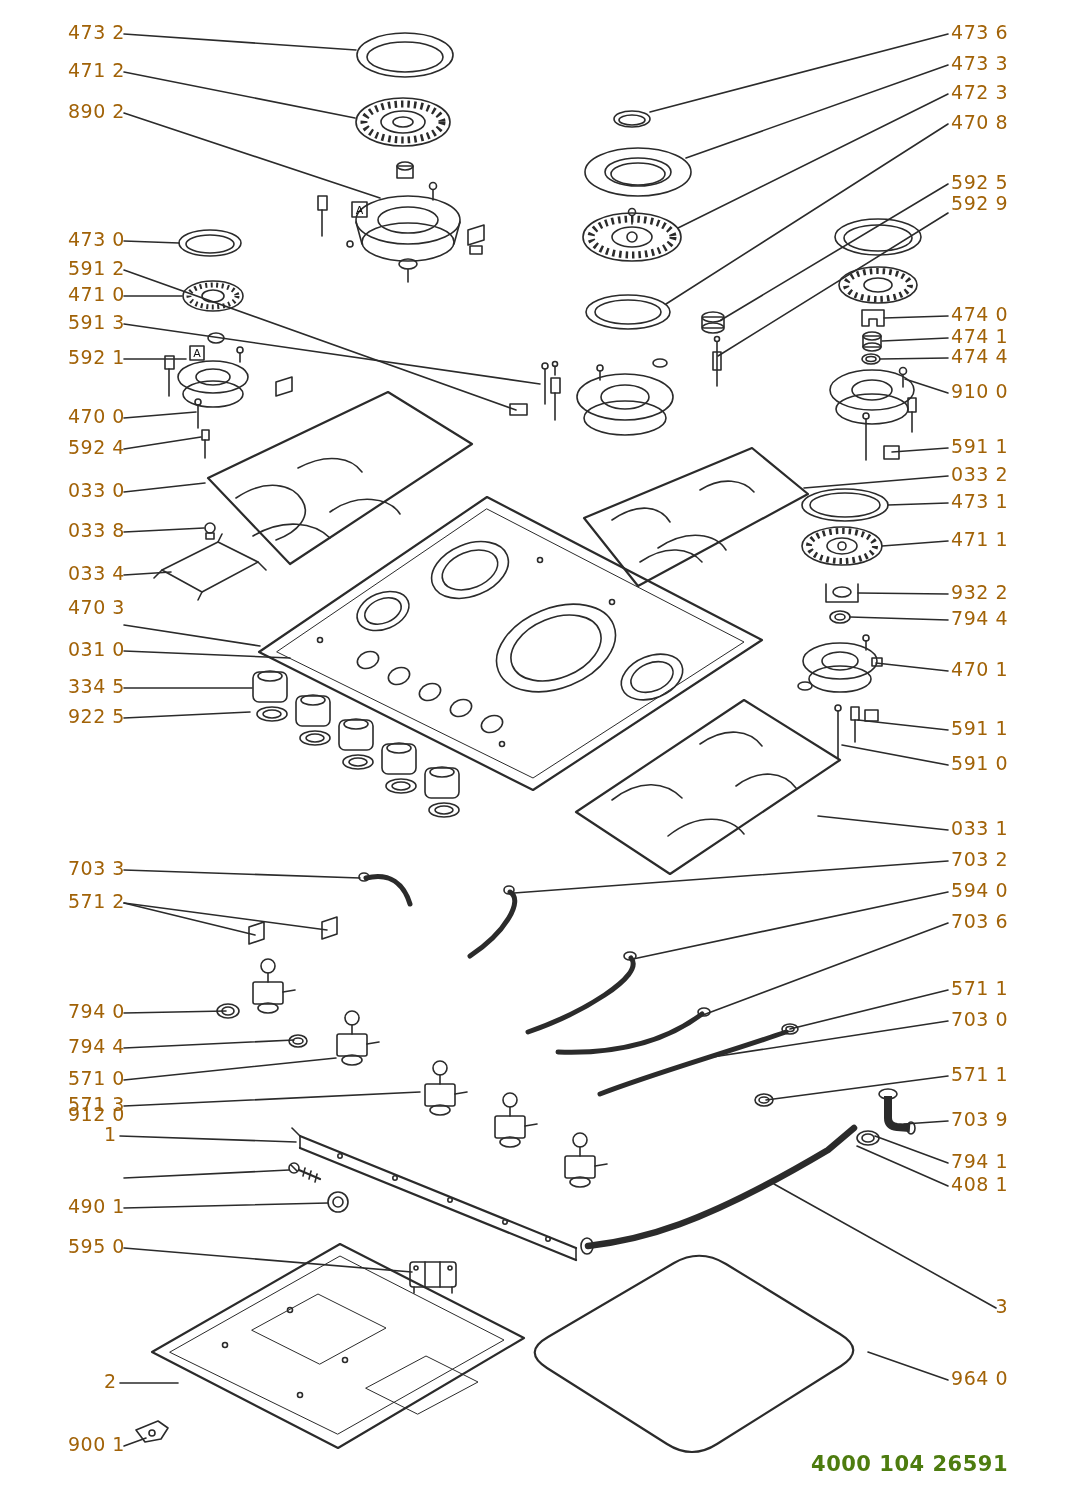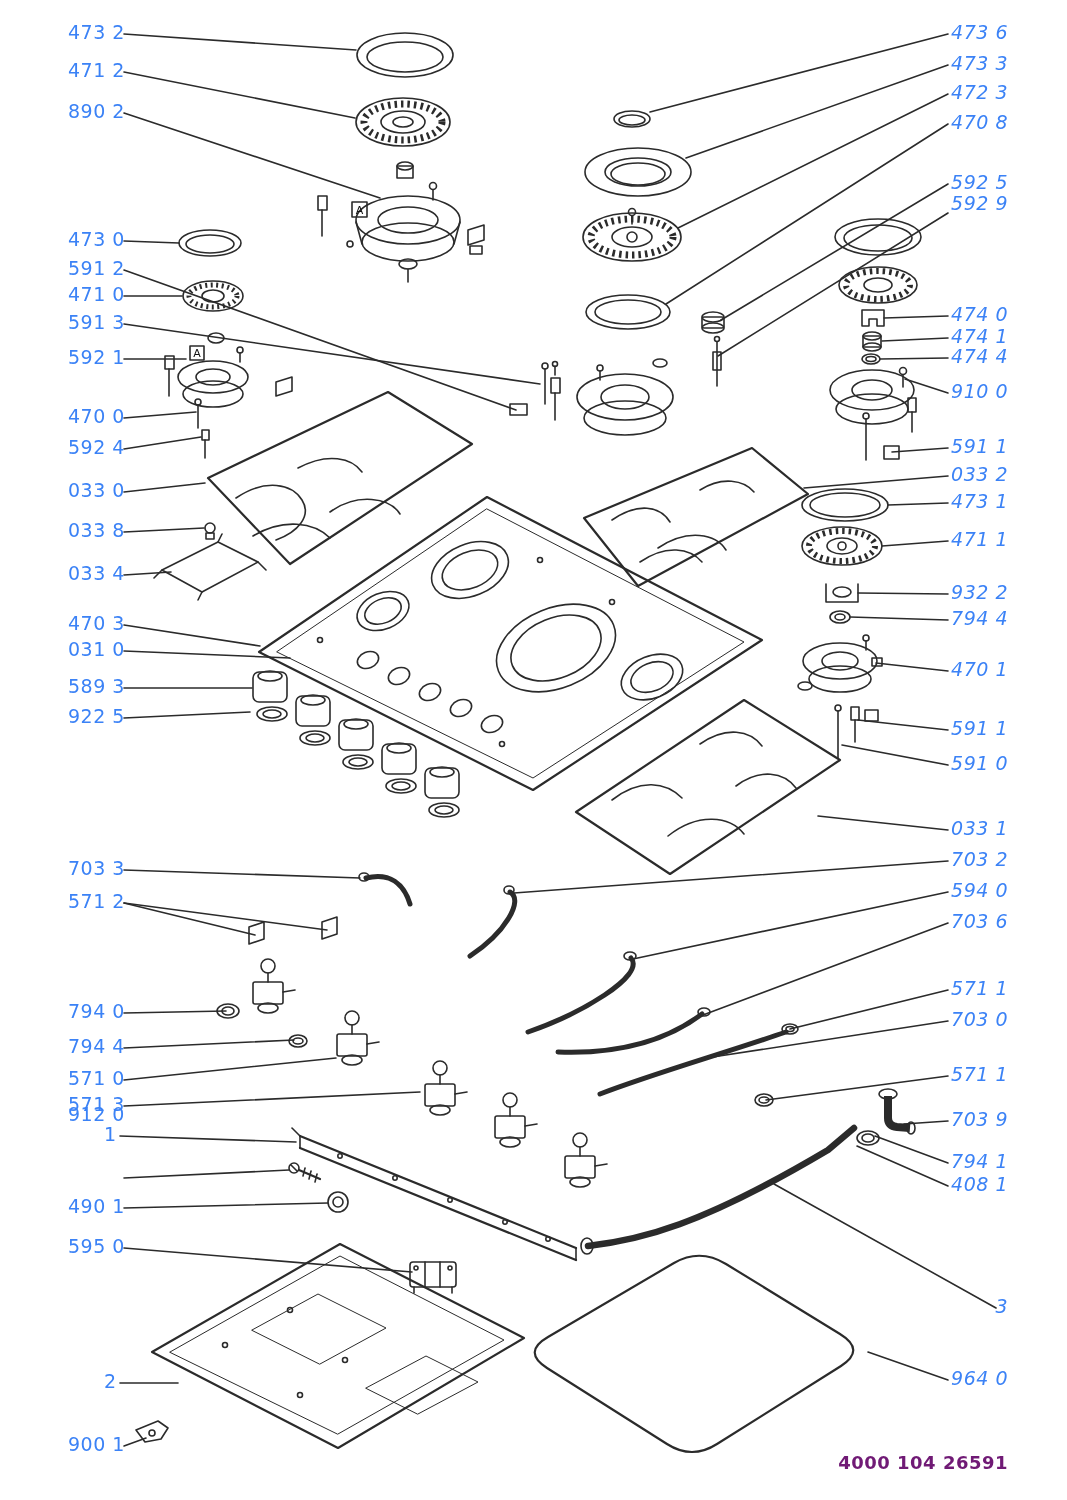--- a/index.html
+++ b/index.html
@@ -1,21 +1,21 @@
 <!DOCTYPE html>
 <html><head>
 <meta charset="utf-8">
 <style>
   html,body{margin:0;padding:0;background:#fff;}
   .canvas{position:relative;width:1067px;height:1500px;background:#ffffff;
           font-family:"DejaVu Sans",sans-serif;overflow:hidden;}
-  .lbl{position:absolute;font-size:19px;color:#3b82f6;white-space:nowrap;letter-spacing:.5px;}
+  .lbl{position:absolute;font-size:19px;color:#a16207;white-space:nowrap;letter-spacing:.5px;}
   .lbl.left{left:68px;}
-  .lbl.right{right:59px;text-align:left;font-style:italic;}
-  .footer{position:absolute;right:59px;top:1452px;font-size:18px;font-weight:bold;color:#701a75;letter-spacing:.5px;}
+  .lbl.right{right:59px;text-align:left;}
+  .footer{position:absolute;right:59px;top:1452px;font-size:21px;font-weight:bold;color:#4d7c0f;letter-spacing:.5px;}
   svg{position:absolute;left:0;top:0;}
   svg *{stroke:#2b2b2b;fill:none;stroke-width:1.6;stroke-linecap:round;stroke-linejoin:round;}
   svg .leader{stroke-width:1.2;}
   svg .thick{stroke-width:2.2;}
   svg .thin{stroke-width:1;}
   svg .pipe{stroke-width:5;}
   svg .pipe2{stroke-width:6.5;}
   svg text{fill:#111;stroke:none;font-size:11px;font-family:"DejaVu Sans",sans-serif;text-anchor:middle;}
 </style>
 </head>
@@ -471,23 +471,23 @@
 <div class="lbl left" style="top:228px">473 0</div>
 <div class="lbl left" style="top:257px">591 2</div>
 <div class="lbl left" style="top:283px">471 0</div>
 <div class="lbl left" style="top:311px">591 3</div>
 <div class="lbl left" style="top:346px">592 1</div>
 <div class="lbl left" style="top:405px">470 0</div>
 <div class="lbl left" style="top:436px">592 4</div>
 <div class="lbl left" style="top:479px">033 0</div>
 <div class="lbl left" style="top:519px">033 8</div>
 <div class="lbl left" style="top:562px">033 4</div>
-<div class="lbl left" style="top:612px">470 3</div>
+<div class="lbl left" style="top:596px">470 3</div>
 <div class="lbl left" style="top:638px">031 0</div>
-<div class="lbl left" style="top:675px">589 3</div>
+<div class="lbl left" style="top:675px">334 5</div>
 <div class="lbl left" style="top:705px">922 5</div>
 <div class="lbl left" style="top:857px">703 3</div>
 <div class="lbl left" style="top:890px">571 2</div>
 <div class="lbl left" style="top:1000px">794 0</div>
 <div class="lbl left" style="top:1035px">794 4</div>
 <div class="lbl left" style="top:1067px">571 0</div>
 <div class="lbl left" style="top:1093px">571 3</div>
 <div class="lbl left" style="top:1123px;left:104px">1</div>
 <div class="lbl left" style="top:1103px">912 0</div>
 <div class="lbl left" style="top:1195px">490 1</div>

